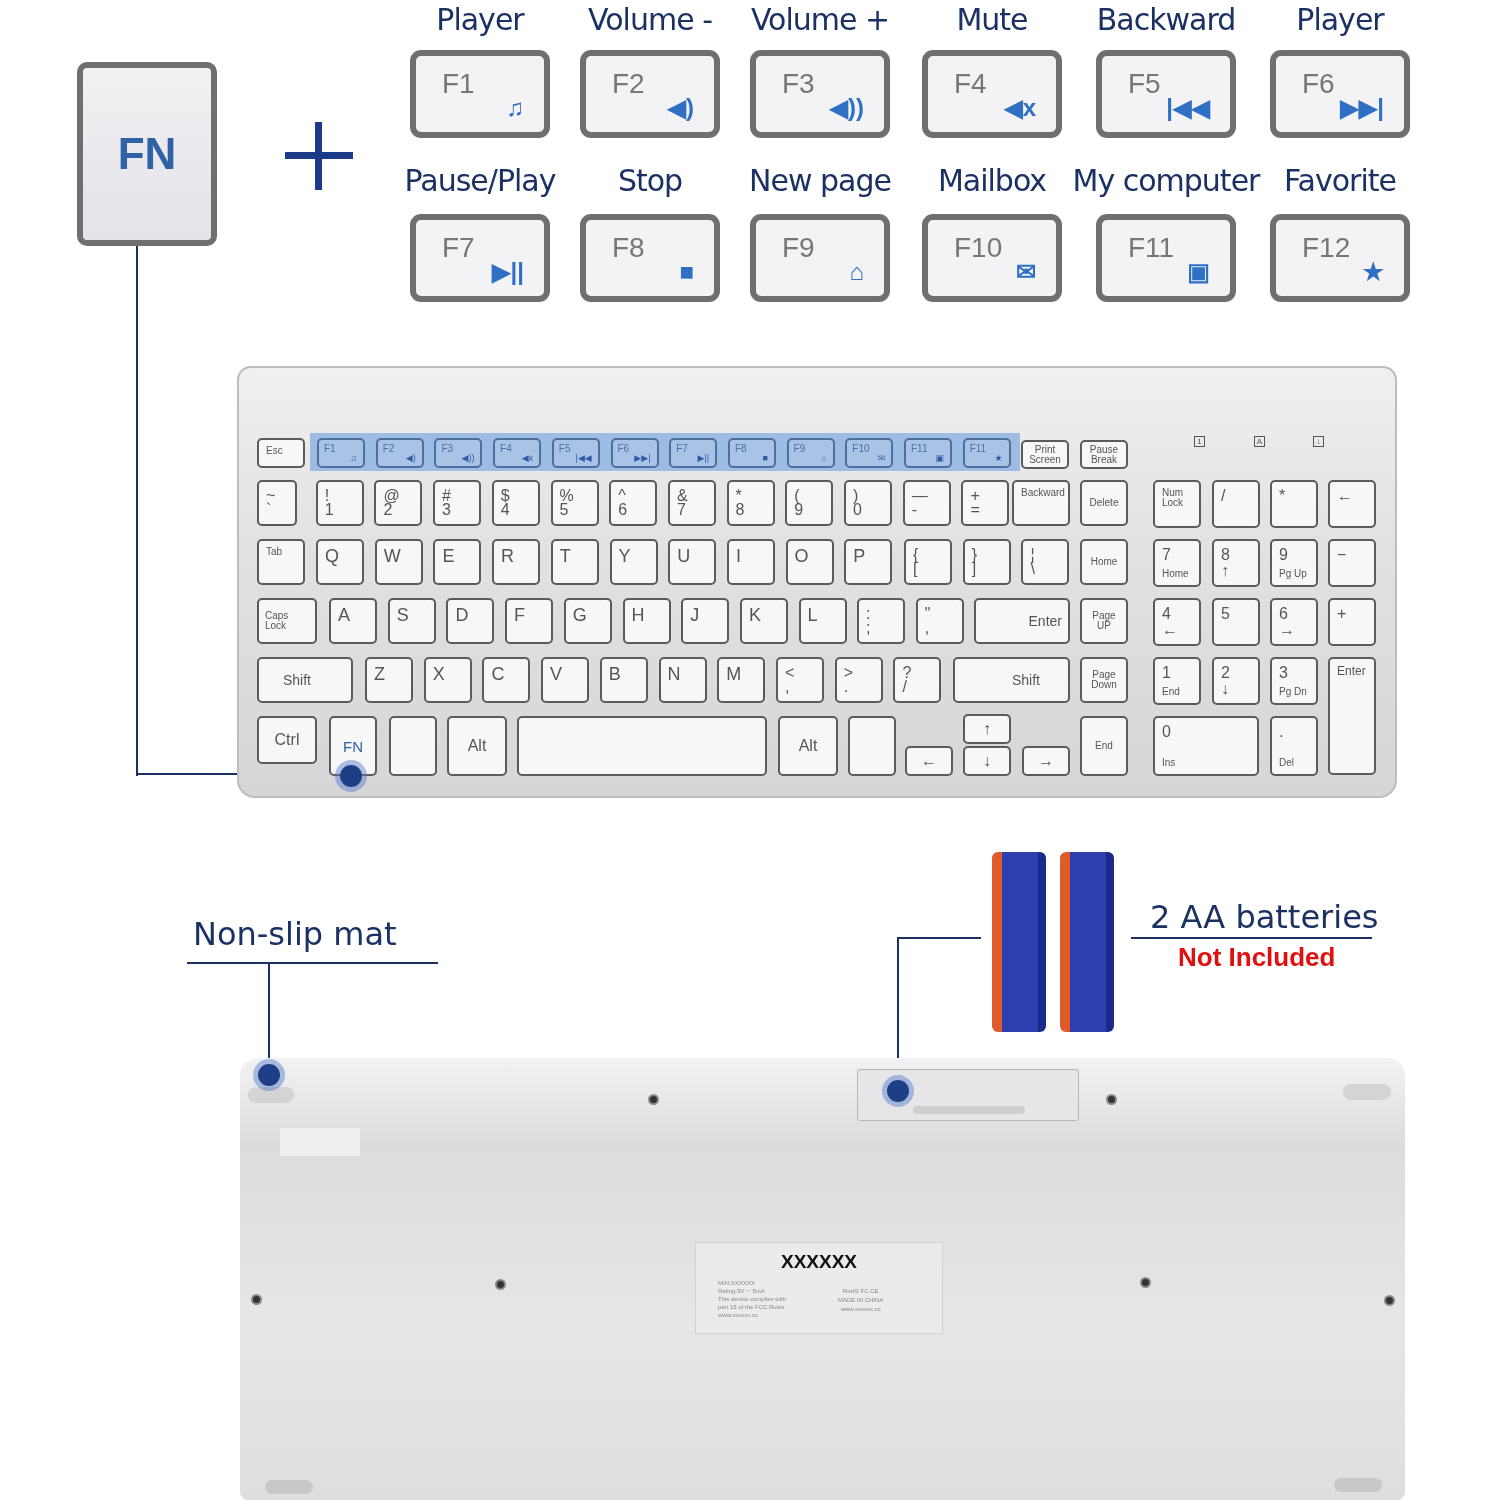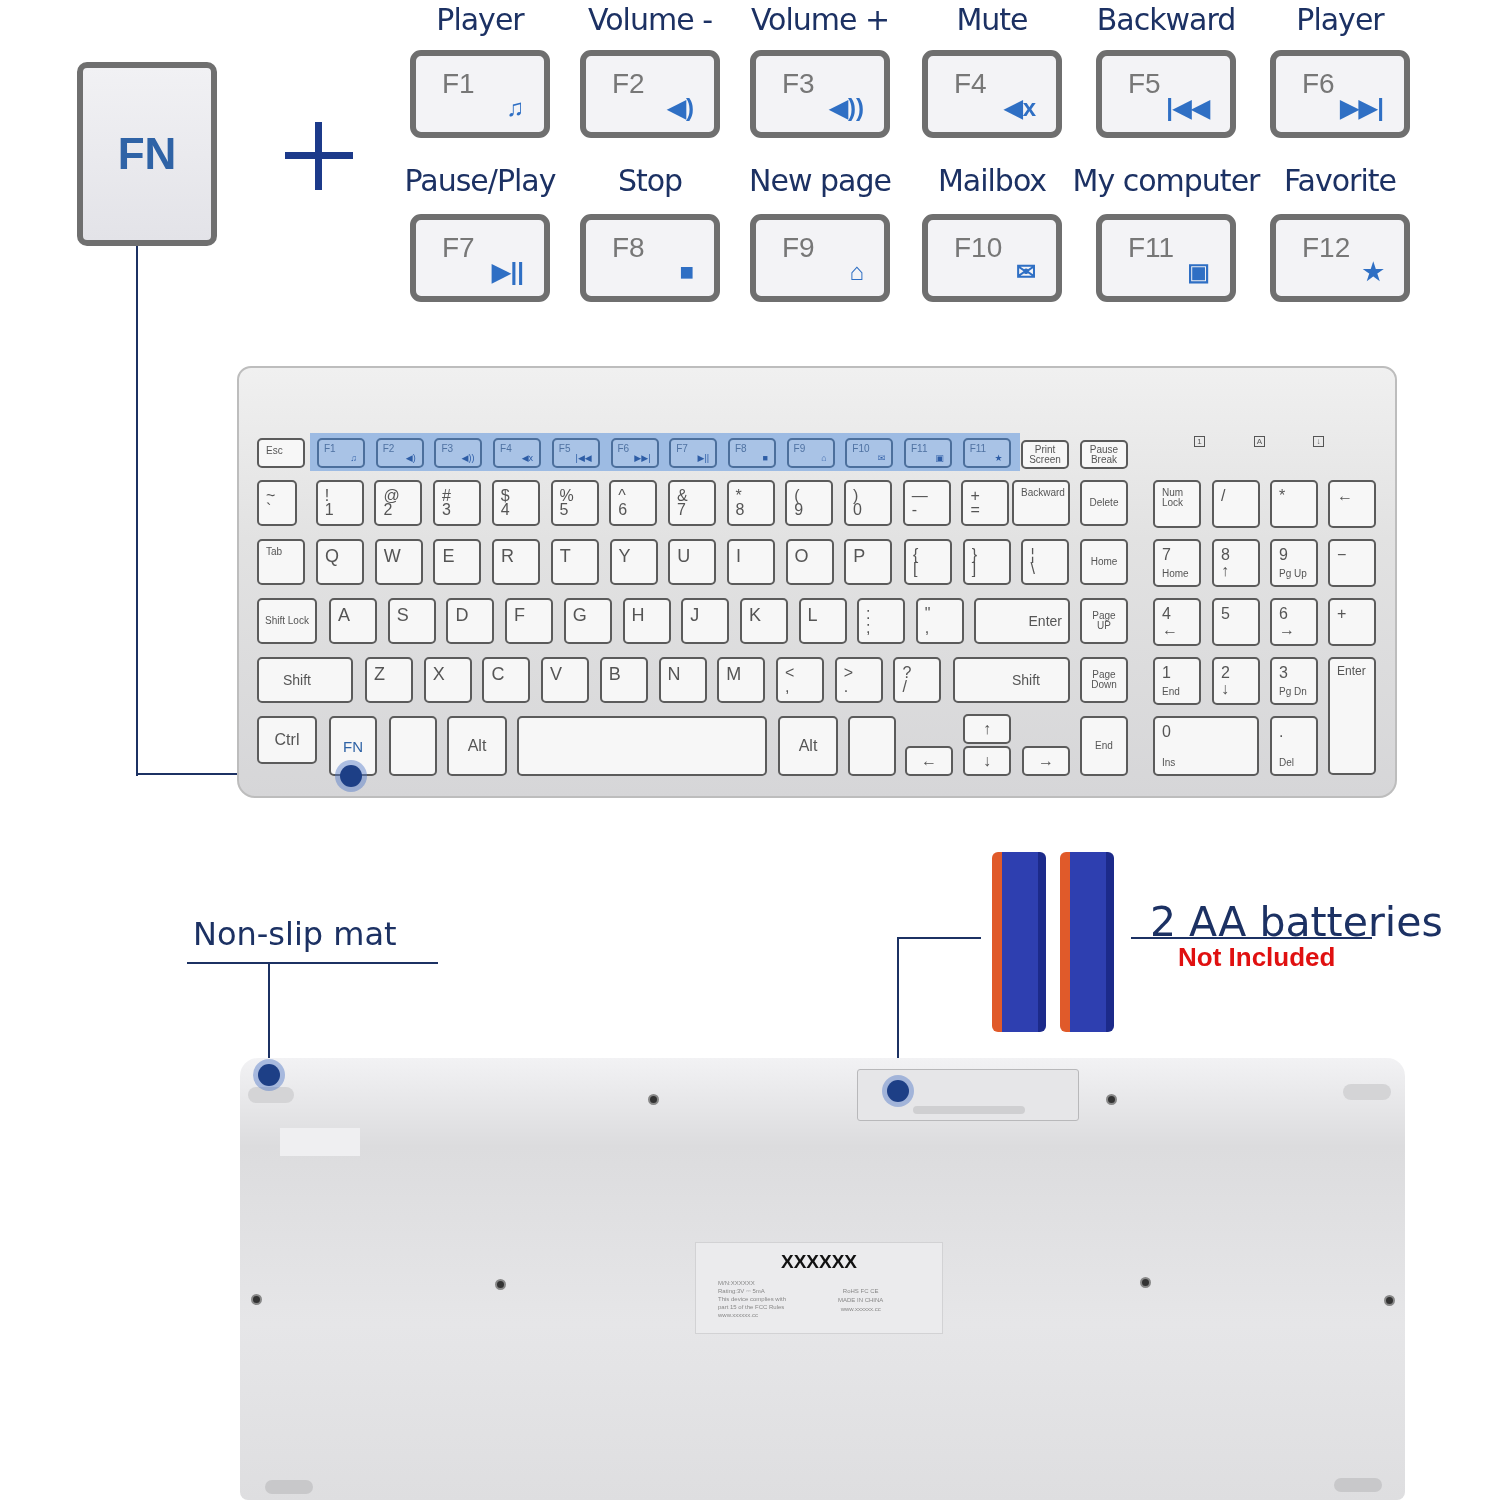--- a/index.html
+++ b/index.html
@@ -265,21 +265,21 @@
       <span class="b">]</span>
     </div>
     <div class="k" style="left: 1021.4px; top: 539px; width: 48px; height: 46px;">
       <span class="t">¦</span>
       <span class="b">\</span>
     </div>
     <div class="k" style="left: 1080px; top: 539px; width: 48px; height: 46px;">
       <span class="c sm">Home</span>
     </div>
     <div class="k" style="left: 257px; top: 598px; width: 60px; height: 46px;">
-      <span class="c sm" style="padding: 0px 6px; text-align: left;">Shift Lock</span>
+      <span class="c sm" style="padding: 0px 6px; text-align: left;">Caps Lock</span>
     </div>
     <div class="k" style="left: 329px; top: 598px; width: 48px; height: 46px;">
       <span class="t" style="font-size: 18px;">A</span>
     </div>
     <div class="k" style="left: 387.7px; top: 598px; width: 48px; height: 46px;">
       <span class="t" style="font-size: 18px;">S</span>
     </div>
     <div class="k" style="left: 446.4px; top: 598px; width: 48px; height: 46px;">
       <span class="t" style="font-size: 18px;">D</span>
     </div>
@@ -453,21 +453,21 @@
     </div>
   </div>
 <div class="abs dot" style="left:340px;top:765px"></div>
 
 <div class="abs navy" style="left:193px;top:915px;font-family:'DejaVu Sans',sans-serif;font-size:32px">Non-slip mat</div>
 <div class="abs line" style="left:187px;top:962px;width:251px;height:2px"></div>
 <div class="abs line" style="left:268px;top:962px;width:2px;height:112px"></div>
 
 <div class="abs battery" style="left:992px;top:852px"></div>
 <div class="abs battery" style="left:1060px;top:852px"></div>
-<div class="abs navy" style="left:1150px;top:898px;font-family:'DejaVu Sans',sans-serif;font-size:41px">2 AA batteries</div>
+<div class="abs navy" style="left:1150px;top:898px;font-family:'DejaVu Sans',sans-serif;font-size:32px">2 AA batteries</div>
 <div class="abs line" style="left:1131px;top:937px;width:241px;height:2px"></div>
 <div class="abs" style="left:1178px;top:942px;font-size:26px;font-weight:bold;color:#e01010">Not Included</div>
 <div class="abs line" style="left:897px;top:937px;width:84px;height:2px"></div>
 <div class="abs line" style="left:897px;top:937px;width:2px;height:155px"></div>
 
 <div class="abs bottom"></div>
 <div class="abs" style="left:248px;top:1087px;width:46px;height:16px;border-radius:8px;background:#d4d4d6"></div>
 <div class="abs" style="left:1343px;top:1084px;width:48px;height:16px;border-radius:8px;background:#d4d4d6"></div>
 <div class="abs" style="left:265px;top:1480px;width:48px;height:14px;border-radius:7px;background:#c8c8ca"></div>
 <div class="abs" style="left:1334px;top:1478px;width:48px;height:14px;border-radius:7px;background:#c8c8ca"></div>

